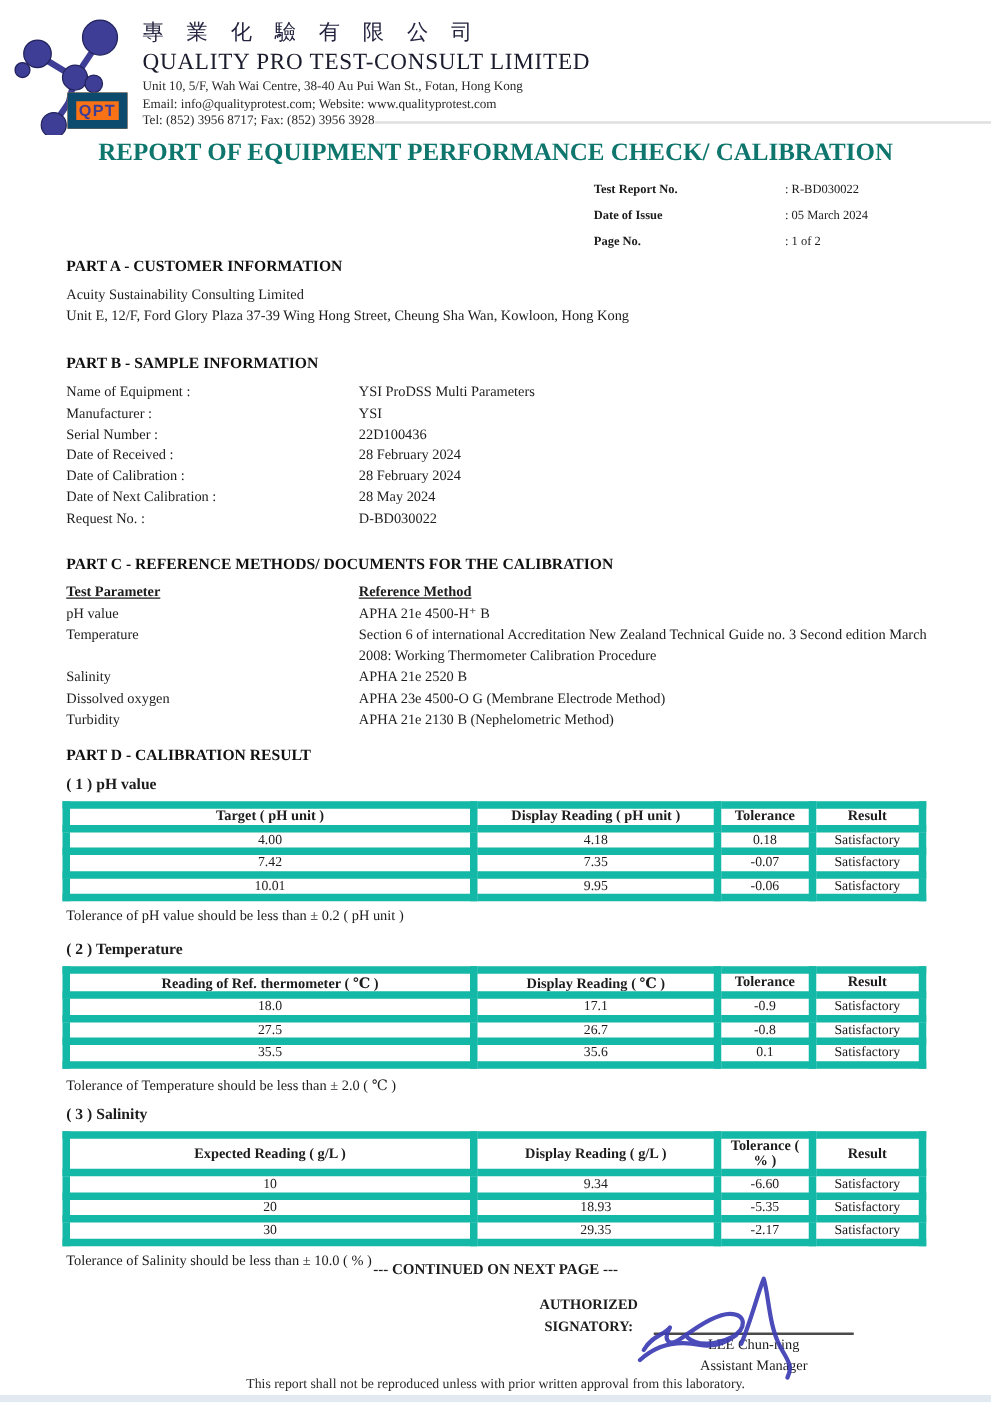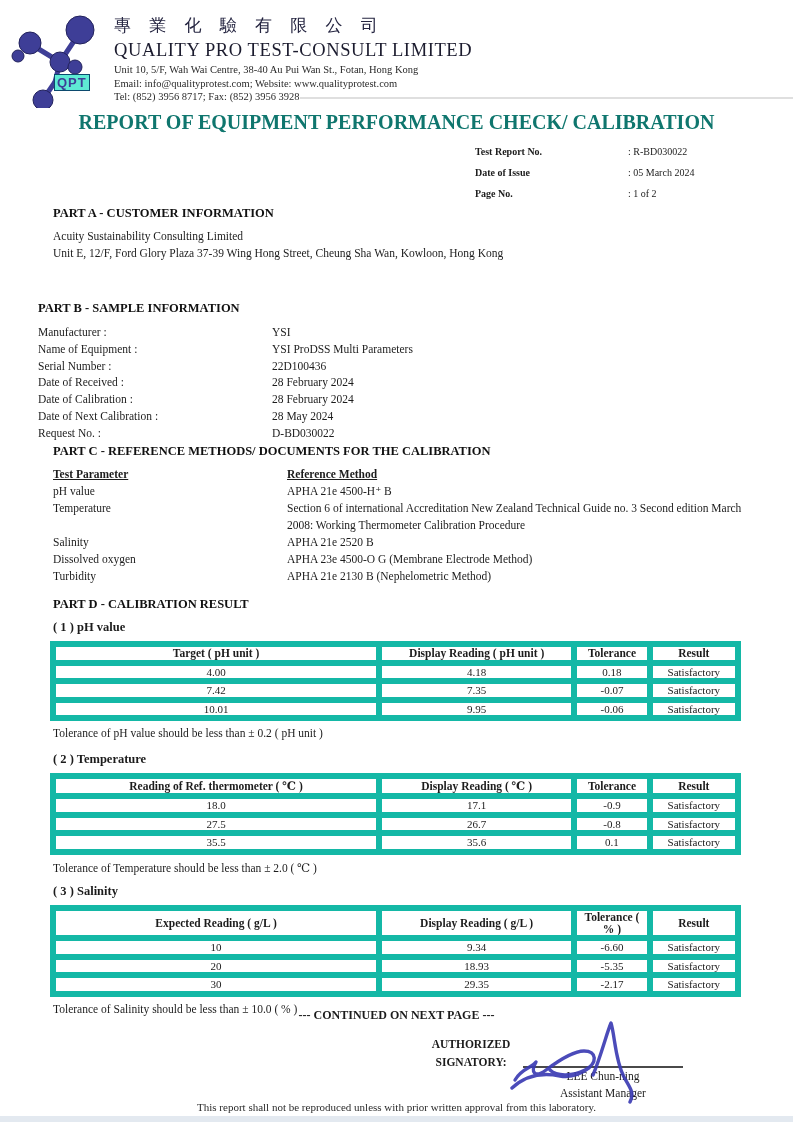--- a/index.html
+++ b/index.html
@@ -10,22 +10,22 @@
     background:#ffffff; overflow:hidden;
   }
 
   
   .logo-wrap { position:absolute; left:8px; top:12px; width:100px; height:96px; }
   .logo-svg { width:100%; height:100%; }
   .logo-qpt {
     position:absolute; left:46px; top:62px;
     font-family:"Liberation Sans","DejaVu Sans",sans-serif;
     font-size:13px; font-weight:bold; letter-spacing:1px;
-    color:#3e3e97; background:#5eead4; padding:0 2px;
-    border:1px solid #0c4a6e; line-height:15px;
+    color:#3e3e97; background:#f97316; padding:0 2px;
+    border:7px solid #0c4a6e; line-height:15px;
   }
   .company-block { position:absolute; left:114px; top:14px; width:560px; }
   .company-cn { font-size:17px; letter-spacing:7px; color:#242440; line-height:24px; }
   .company-en { font-size:18.5px; letter-spacing:0.6px; color:#1b1b2e; line-height:25px; }
   .company-line { font-size:10.5px; color:#2a2a2a; line-height:13.5px; }
 
   .scan-smudge { position:absolute; left:300px; top:97px; width:493px; height:2px;
     background:#b9b9b9; opacity:0.45; }
 
   
@@ -38,21 +38,21 @@
   .report-info-row .lbl { width:133px; font-weight:bold; }
   .report-info-row .val { }
 
   
   .sec-heading { font-weight:bold; font-size:12.5px; color:#111; }
   .body-line { font-size:11.5px; line-height:17px; color:#1c1c1c; }
 
   .part-a { position:absolute; left:53px; top:206px; width:690px; }
   .part-a .sec-heading { margin-bottom:7px; }
 
-  .part-b { position:absolute; left:38px; top:283px; width:690px;margin-top:18px; }
+  .part-b { position:absolute; left:53px; top:283px; width:690px; }
   .part-b .sec-heading { margin-bottom:8px; }
   .kv-row { display:flex; line-height:16.8px; font-size:11.5px; }
   .kv-row .k { width:234px; }
   .kv-row .v { flex:1; }
 
   .part-c { position:absolute; left:53px; top:444px; width:700px; }
   .part-c .sec-heading { margin-bottom:7px; }
   .pc-row { display:flex; font-size:11.5px; line-height:17px; }
   .pc-row .k { width:234px; flex:none; }
   .pc-row .v { width:460px; }
@@ -148,26 +148,26 @@
 
   <div class="part-a">
     <div class="sec-heading">PART A - CUSTOMER INFORMATION</div>
     <div class="body-line">Acuity Sustainability Consulting Limited</div>
     <div class="body-line">Unit E, 12/F, Ford Glory Plaza 37-39 Wing Hong Street, Cheung Sha Wan, Kowloon, Hong Kong</div>
   </div>
 
   <div class="part-b">
     <div class="sec-heading">PART B - SAMPLE INFORMATION</div>
     <div class="kv-row">
+      <span class="k">Name of Equipment :</span>
+      <span class="v">YSI ProDSS Multi Parameters</span>
+    </div>
+    <div class="kv-row">
       <span class="k">Manufacturer :</span>
       <span class="v">YSI</span>
-    </div>
-    <div class="kv-row">
-      <span class="k">Name of Equipment :</span>
-      <span class="v">YSI ProDSS Multi Parameters</span>
     </div>
     <div class="kv-row">
       <span class="k">Serial Number :</span>
       <span class="v">22D100436</span>
     </div>
     <div class="kv-row">
       <span class="k">Date of Received :</span>
       <span class="v">28 February 2024</span>
     </div>
     <div class="kv-row">

